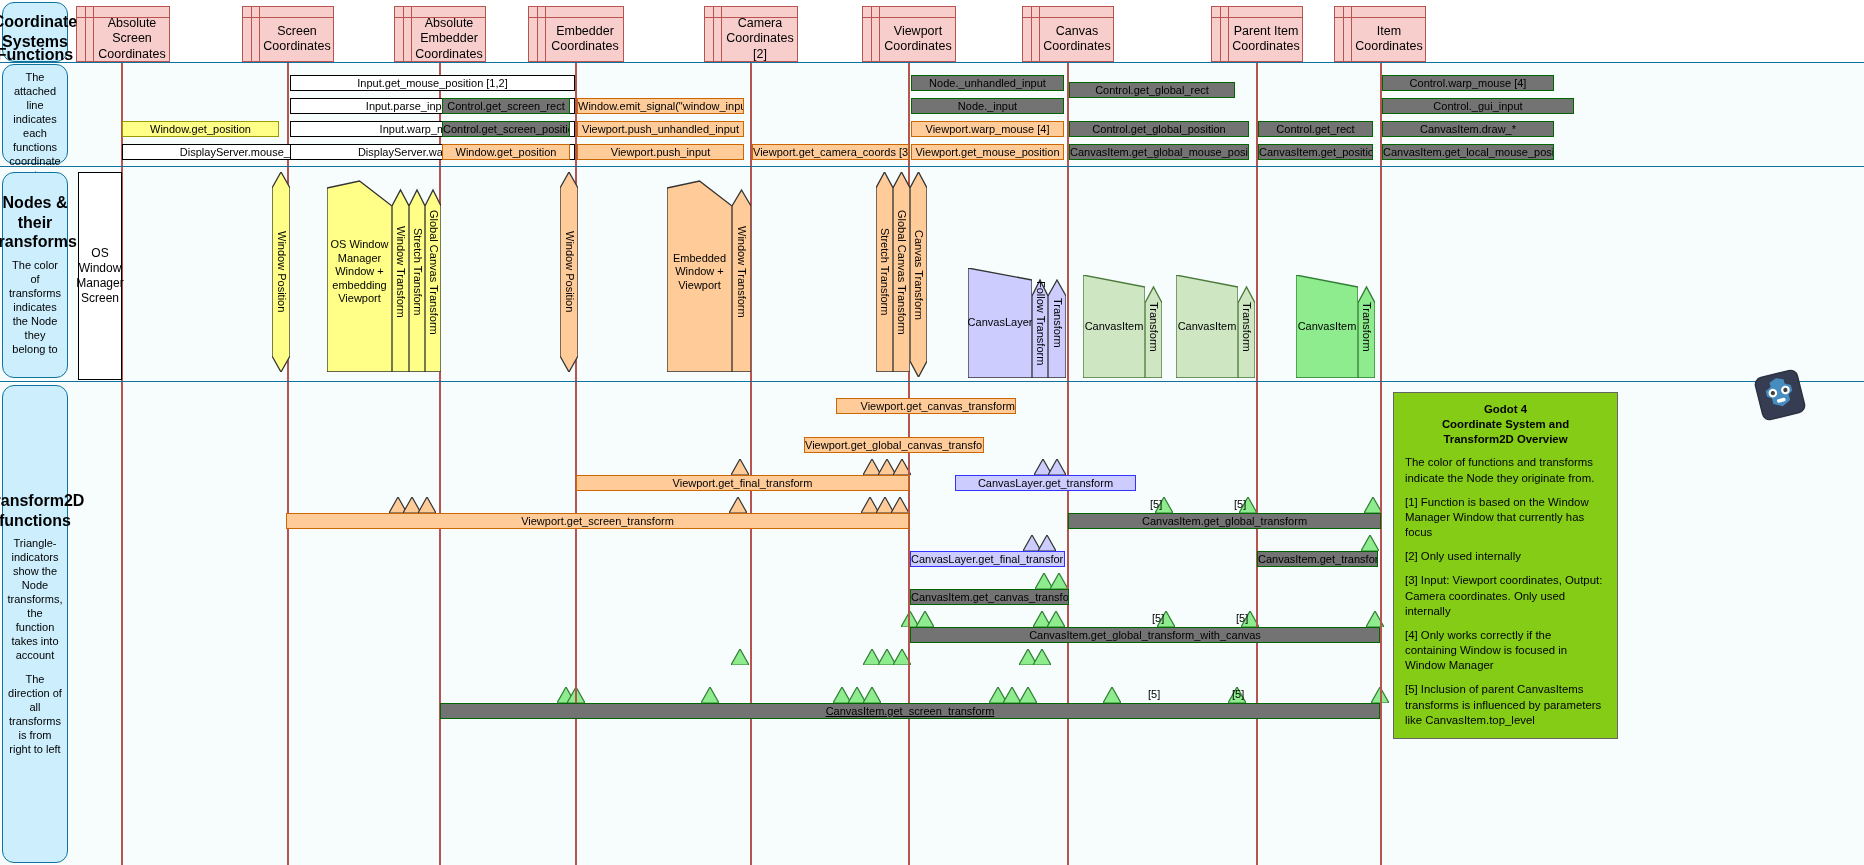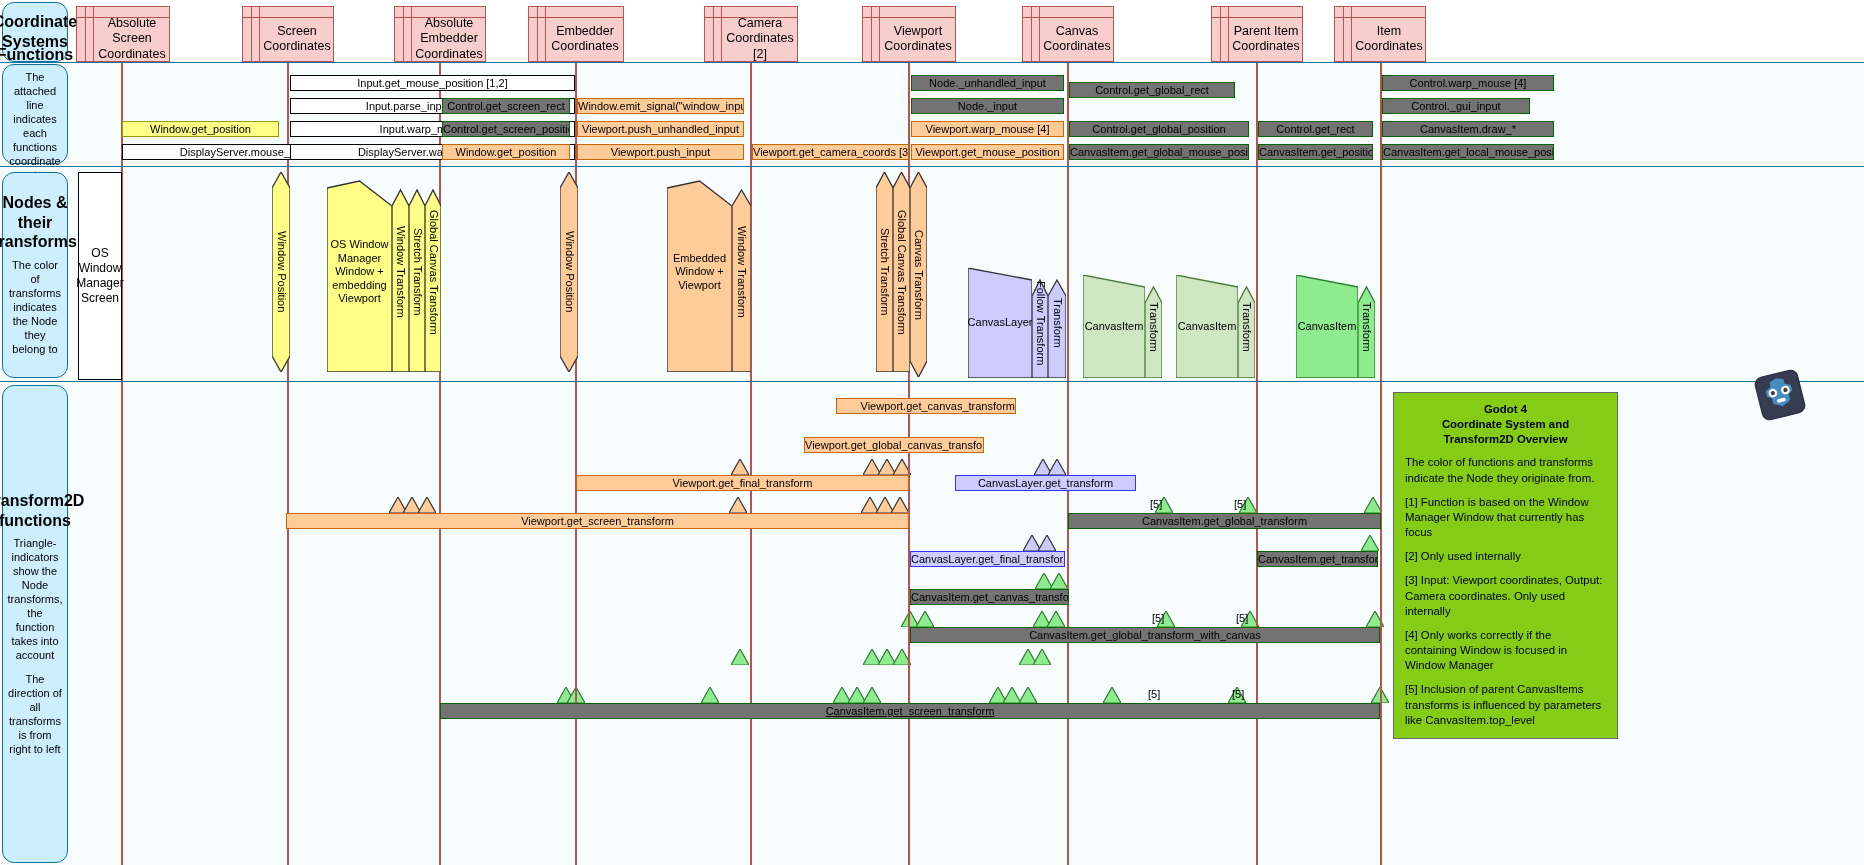--- a/index.html
+++ b/index.html
@@ -259,21 +259,21 @@
     <div class="fn green" style="left: 911px; top: 75px; width: 153px;">Node._unhandled_input</div>
     <div class="fn green" style="left: 911px; top: 98px; width: 153px;">Node._input</div>
     <div class="fn orange" style="left: 911px; top: 121px; width: 153px;">Viewport.warp_mouse [4]</div>
     <div class="fn orange" style="left: 911px; top: 144px; width: 153px;">Viewport.get_mouse_position</div>
     <div class="fn green" style="left: 1069px; top: 82px; width: 166px;">Control.get_global_rect</div>
     <div class="fn green" style="left: 1069px; top: 121px; width: 180px;">Control.get_global_position</div>
     <div class="fn green" style="left: 1069px; top: 144px; width: 180px;">CanvasItem.get_global_mouse_position</div>
     <div class="fn green" style="left: 1258px; top: 121px; width: 115px;">Control.get_rect</div>
     <div class="fn green" style="left: 1258px; top: 144px; width: 115px;">CanvasItem.get_position</div>
     <div class="fn green" style="left: 1382px; top: 75px; width: 172px;">Control.warp_mouse [4]</div>
-    <div class="fn green" style="left: 1382px; top: 98px; width: 148px;">Control._gui_input</div>
+    <div class="fn green" style="left: 1382px; top: 98px; width: 192px;">Control._gui_input</div>
     <div class="fn green" style="left: 1382px; top: 121px; width: 172px;">CanvasItem.draw_*</div>
     <div class="fn green" style="left: 1382px; top: 144px; width: 172px;">CanvasItem.get_local_mouse_position</div>
     <div class="tf" style="left: 272px; top: 172px; width: 18px; height: 200px;">
       <svg width="18" height="200" viewBox="0 0 18 200" style="position: absolute; left: 0px; top: 0px;">
         <polygon points="0,16 9,0 18,16 18,184 9,200 0,184" fill="#ffff88" stroke="#333333" stroke-width="1.3" stroke-linejoin="miter"></polygon>
       </svg>
       <div class="tf-text vert">Window Position</div>
     </div>
     <div class="tf" style="left: 327px; top: 172px; width: 65px; height: 200px; justify-content: flex-end;">
       <svg width="65" height="200" viewBox="0 0 65 200" style="position: absolute; left: 0px; top: 0px;">

